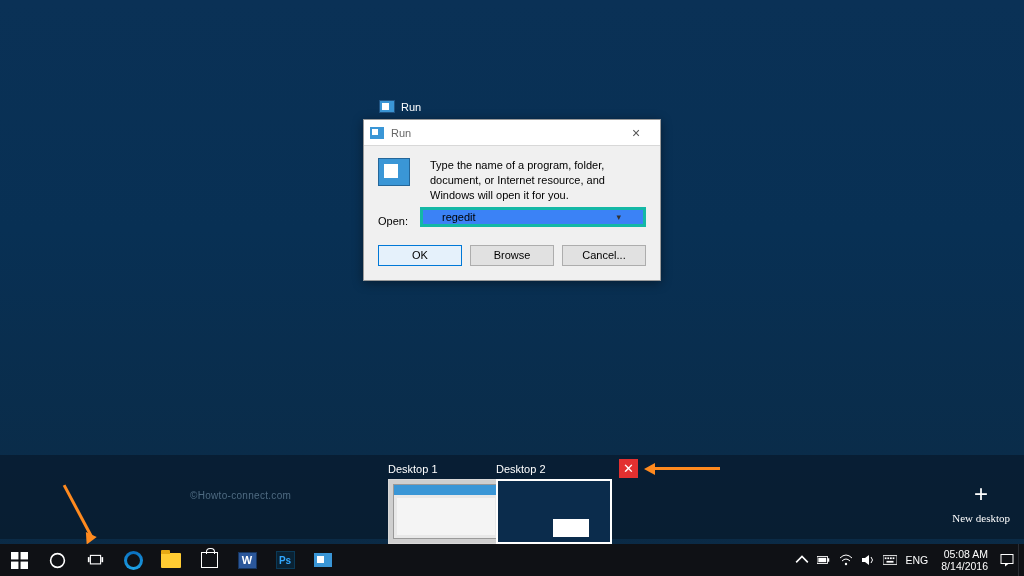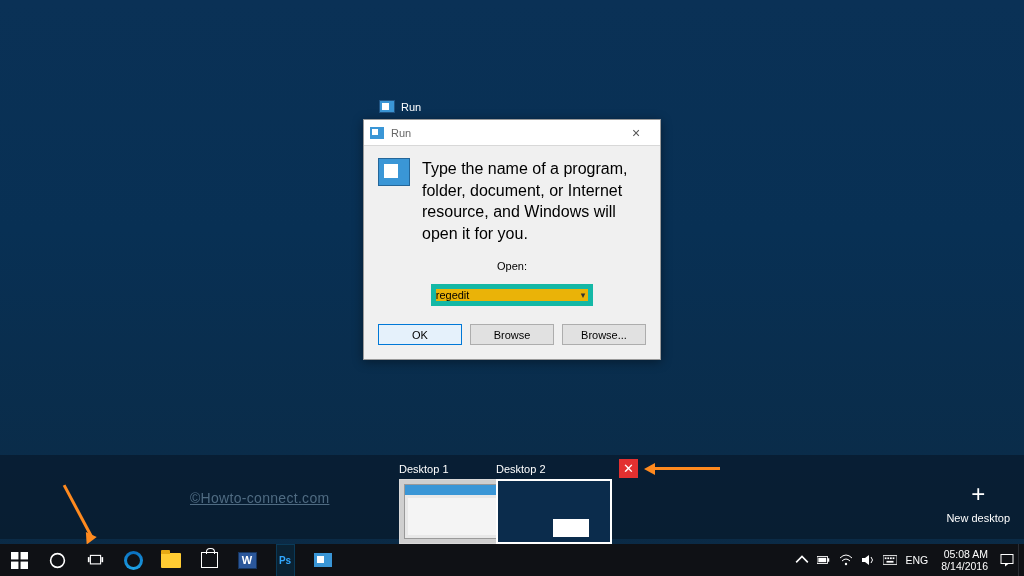--- a/index.html
+++ b/index.html
@@ -16,54 +16,54 @@
   .run-titlebar { height: 26px; background: #fff; display:flex; align-items:center; padding:0 6px; border-bottom:1px solid #d8d8d8; }
   .run-titlebar .tb-icon { width:14px; height:12px; background:#3a96d6; position:relative; margin-right:7px; }
   .run-titlebar .tb-icon::after{content:"";position:absolute;left:2px;top:2px;width:6px;height:6px;background:#fff;}
   .run-titlebar .tb-title { flex:1; color:#666; font-size:11px; }
   .run-titlebar .tb-close { width:36px; height:100%; display:flex; align-items:center; justify-content:center; color:#555; font-size:14px; cursor:default; }
 
   .run-body { padding: 12px 14px 4px 14px; }
   .run-top { display:flex; gap:12px; }
   .run-big-icon { width:32px; height:28px; background:#3a96d6; border:1px solid #246699; position:relative; flex:0 0 auto; }
   .run-big-icon::after{content:"";position:absolute;left:5px;top:5px;width:14px;height:14px;background:#fff;}
-  .run-desc { font-size:16px; line-height:1.35; color:#000; }
-
-  .run-open-row { display:flex; align-items:center; gap:12px; margin-top:16px;flex-direction:column; }
+  .run-desc { font-size:11px; line-height:1.35; color:#000;margin-left:8px; }
+
+  .run-open-row { display:flex; align-items:flex-end; gap:12px; margin-top:4px; }
   .run-open-row label { font-size:11px; }
-  .open-combo { flex:1; height:20px; border:5px solid #14b8a6; background:#eab308; display:flex; align-items:center; padding:0 0; }
+  .open-combo { flex:1; height:20px; border:3px solid #14b8a6; background:#3b82f6; display:flex; align-items:center; padding:0 19px; }
   .open-combo input { flex:1; border:none; outline:none; font-size:11px; background:transparent; }
   .open-combo .drop { font-size:9px; color:#333; padding:0 3px; }
 
   .run-buttons { display:flex; justify-content:flex-end; gap:8px; padding:14px 14px 14px 14px; }
   .run-buttons button { width:88px; height:21px; font-size:11px; border:1px solid #adadad; background:#e1e1e1; cursor:default; }
   .run-buttons button.primary { border:1px solid #0078d7; background:#e5f1fb; }
 
   
   .taskview-strip { position:absolute; left:0; right:0; top:455px; height:84px; background: rgba(8,20,35,.55); }
-  .watermark { position:absolute; left:190px; top:490px; font-size:14px; color:#4f6b82; letter-spacing:.3px;text-decoration:underline; }
+  .watermark { position:absolute; left:190px; top:490px; font-size:10px; color:#4f6b82; letter-spacing:.3px; }
 
   .vd { position:absolute; top:463px; }
   .vd .vd-title { font-size:11px; color:#fff; margin-bottom:4px; display:block; }
   .vd .vd-thumb { width:116px; height:65px; border:1px solid rgba(255,255,255,.2); background:#0b2c4c; position:relative; }
   .vd.active .vd-thumb { border:2px solid #fff; }
 
-  .vd1 { left:388px;margin-left:11px; }
+  .vd1 { left:388px; }
   .vd1 .vd-thumb { background:#cfcfcf; padding:4px; }
   .vd1 .mini-win { width:100%; height:100%; background:#e8e8e8; border:1px solid #999; position:relative; }
   .vd1 .mini-win::before{content:"";position:absolute;left:0;top:0;right:0;height:10px;background:#3a96d6;}
   .vd1 .mini-win::after{content:"";position:absolute;left:3px;top:13px;right:3px;bottom:3px;background:#f4f4f4;}
 
   .vd2 { left:496px; }
   .vd2 .mini-run { position:absolute; left:55px; top:38px; width:36px; height:18px; background:#fff; }
   .vd2-close { position:absolute; left:619px; top:459px; width:19px; height:19px; background:#e33030; color:#fff; display:flex; align-items:center; justify-content:center; font-size:13px; z-index:5; }
 
   .new-desktop { position:absolute; right:14px; top:482px; text-align:center; color:#fff; }
   .new-desktop .plus { font-size:24px; font-weight:200; line-height:1; }
-  .new-desktop .lbl { font-size:11px; margin-top:6px; }
+  .new-desktop .lbl { font-size:11px; margin-top:6px;font-family:Liberation Serif, serif; }
 
   
   .arrow { position:absolute; }
   .arrow-line { position:absolute; background:#ff8a1f; }
   .arrow-head { position:absolute; width:0; height:0; }
   
   .arrowA { left:644px; top:465px; width:76px; height:7px; }
   .arrowA .arrow-line { left:10px; top:2px; width:66px; height:3px; }
   .arrowA .arrow-head { left:0; top:-2px; border-top:6px solid transparent; border-bottom:6px solid transparent; border-right:11px solid #ff8a1f; }
   
@@ -82,21 +82,21 @@
   .clock { padding:0 8px; text-align:right; line-height:1.15; font-size:10.5px; }
   .showdesk { width:6px; height:32px; border-left:1px solid #2a2d33; }
 
   .edge-ico { background: conic-gradient(#0a6fbf, #1fa3e6, #0a6fbf); border-radius:50%; width:19px; height:19px; position:relative; }
   .edge-ico::after{content:"";position:absolute;inset:3px;border-radius:50%;background:#0f1115;}
   .folder-ico { width:20px; height:15px; background:#ffcc33; border-radius:1px; position:relative; }
   .folder-ico::before{content:"";position:absolute;left:0;top:-3px;width:9px;height:4px;background:#e6aa15;border-radius:1px 1px 0 0;}
   .store-ico { width:17px; height:16px; border:1.5px solid #fff; position:relative; }
   .store-ico::before{content:"";position:absolute;left:4px;top:-5px;width:7px;height:5px;border:1.5px solid #fff;border-bottom:none;border-radius:4px 4px 0 0;}
   .word-ico { width:19px; height:17px; background:#2b579a; color:#fff; font-size:11px; font-weight:bold; display:flex; align-items:center; justify-content:center; border:1px solid #16355f;}
-  .ps-ico { width:19px; height:33px; background:#0a2233; color:#31a8ff; font-size:10px; font-weight:bold; display:flex; align-items:center; justify-content:center; border:1px solid #0a3a58;}
+  .ps-ico { width:19px; height:18px; background:#0a2233; color:#31a8ff; font-size:10px; font-weight:bold; display:flex; align-items:center; justify-content:center; border:1px solid #0a3a58;}
   .runapp-ico { width:18px; height:14px; background:#3a96d6; position:relative; }
   .runapp-ico::after{content:"";position:absolute;left:3px;top:3px;width:7px;height:7px;background:#fff;}
 </style>
 </head>
 <body>
 
 <div class="run-label">
   <div class="icon-box"></div>
   <span>Run</span>
 </div>
@@ -116,21 +116,21 @@
       <label>Open:</label>
       <div class="open-combo">
         <input type="text" value="regedit" style="">
         <div class="drop">▾</div>
       </div>
     </div>
   </div>
   <div class="run-buttons">
     <button class="primary">OK</button>
     <button>Browse</button>
-    <button>Browse...</button>
+    <button>Cancel...</button>
   </div>
 </div>
 
 <div class="taskview-strip"></div>
 <div class="watermark">©Howto-connect.com</div>
 
 <div class="vd vd1">
   <span class="vd-title">Desktop 1</span>
   <div class="vd-thumb">
     <div class="mini-win"></div>

